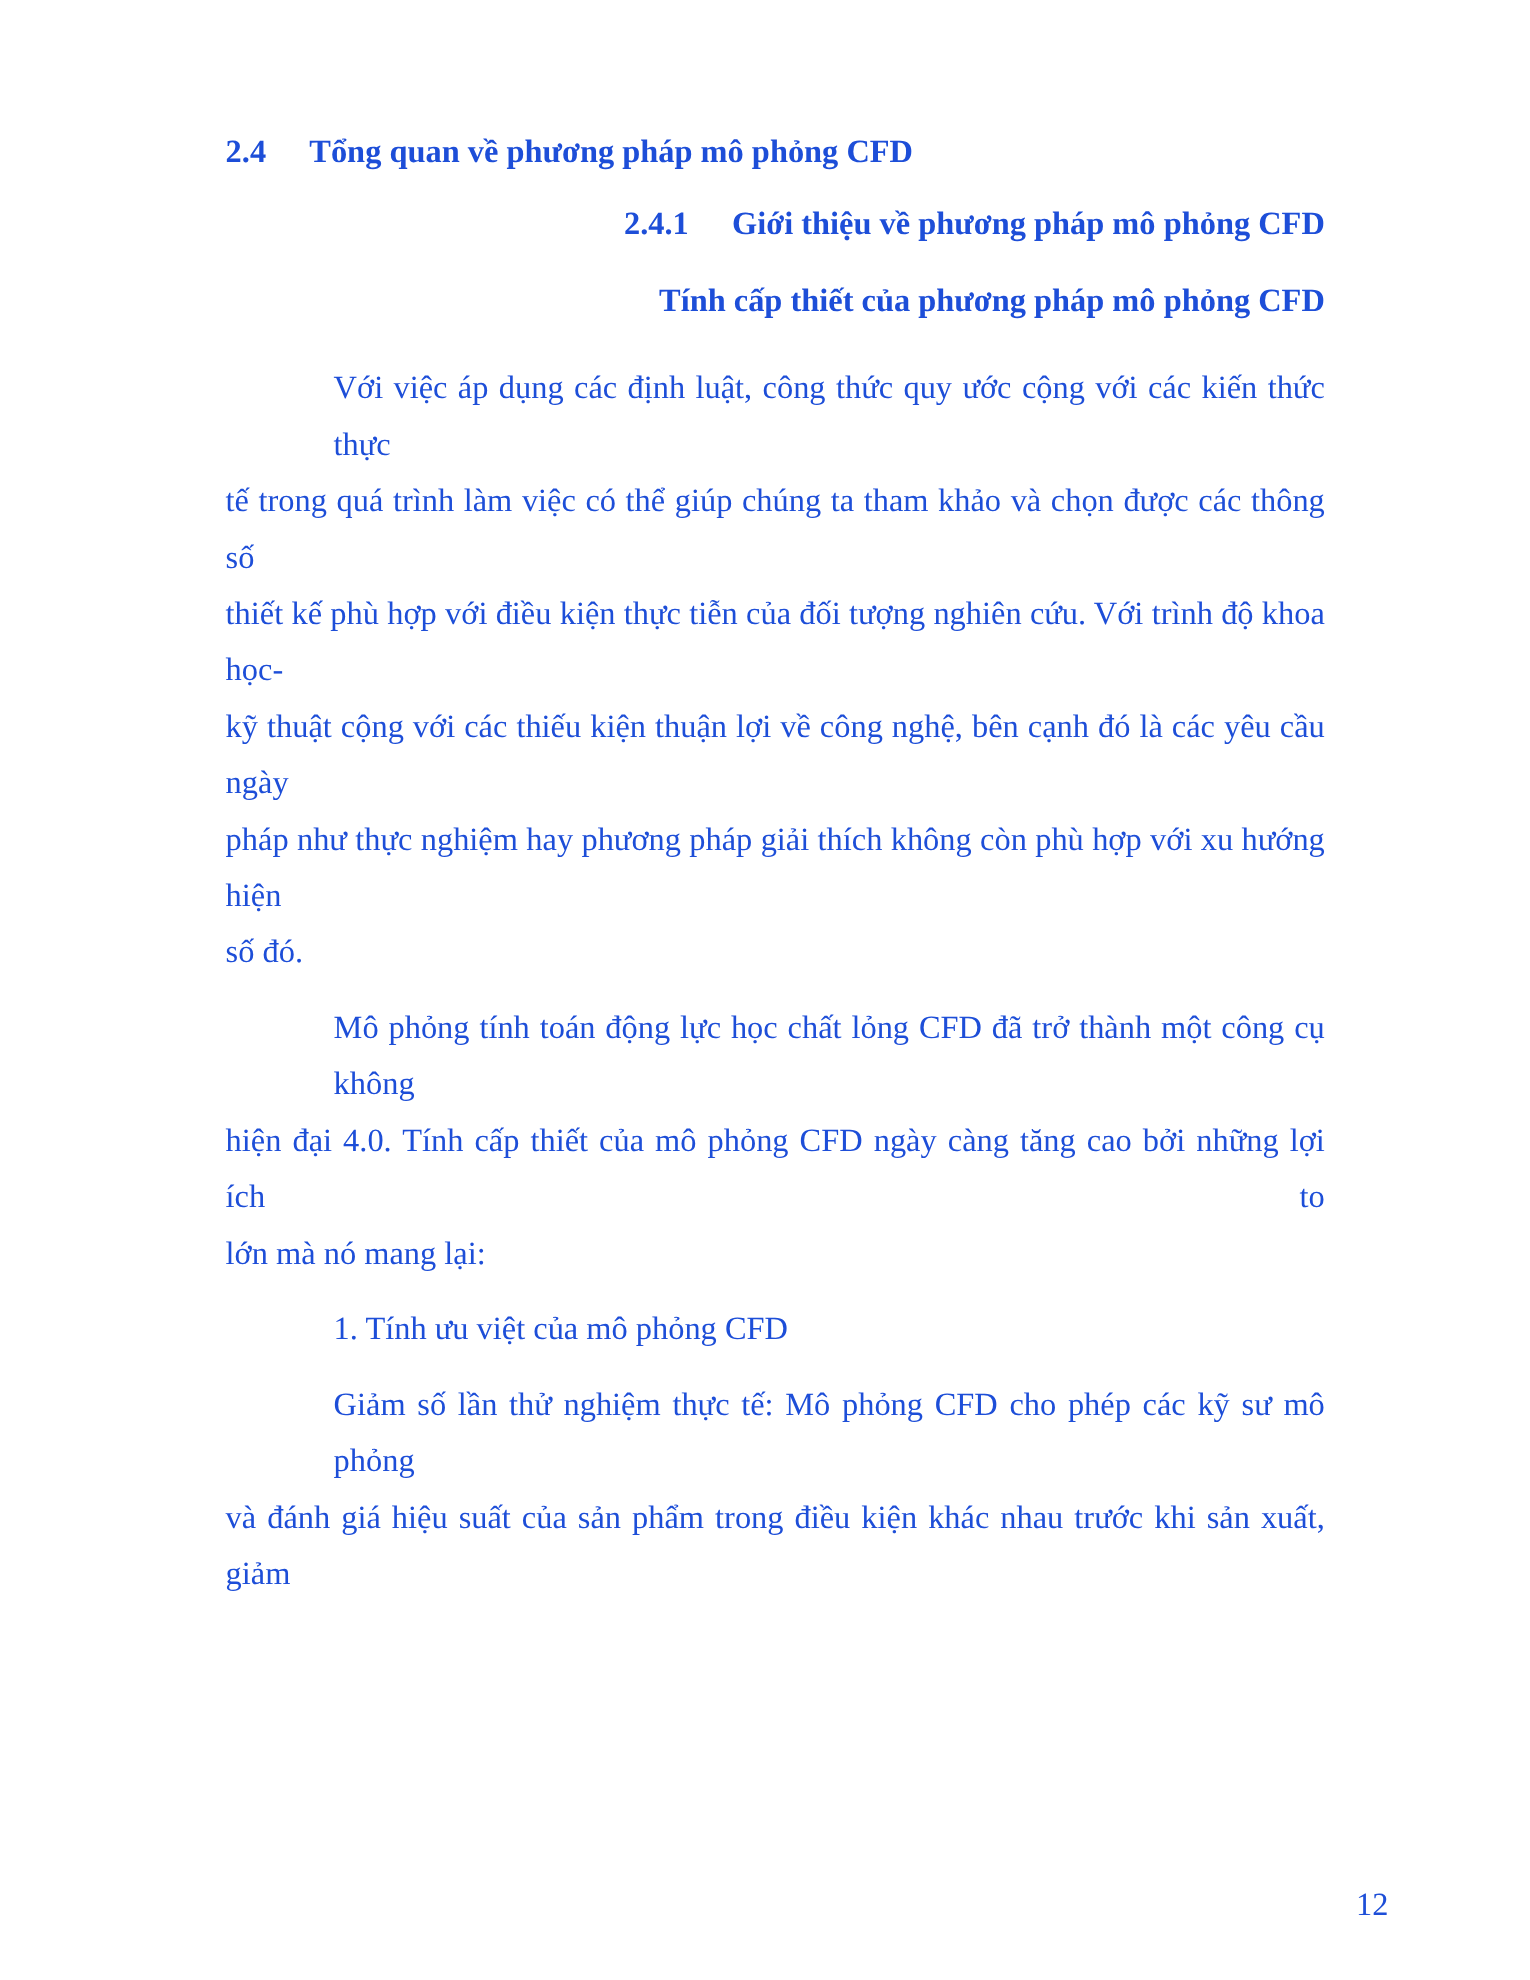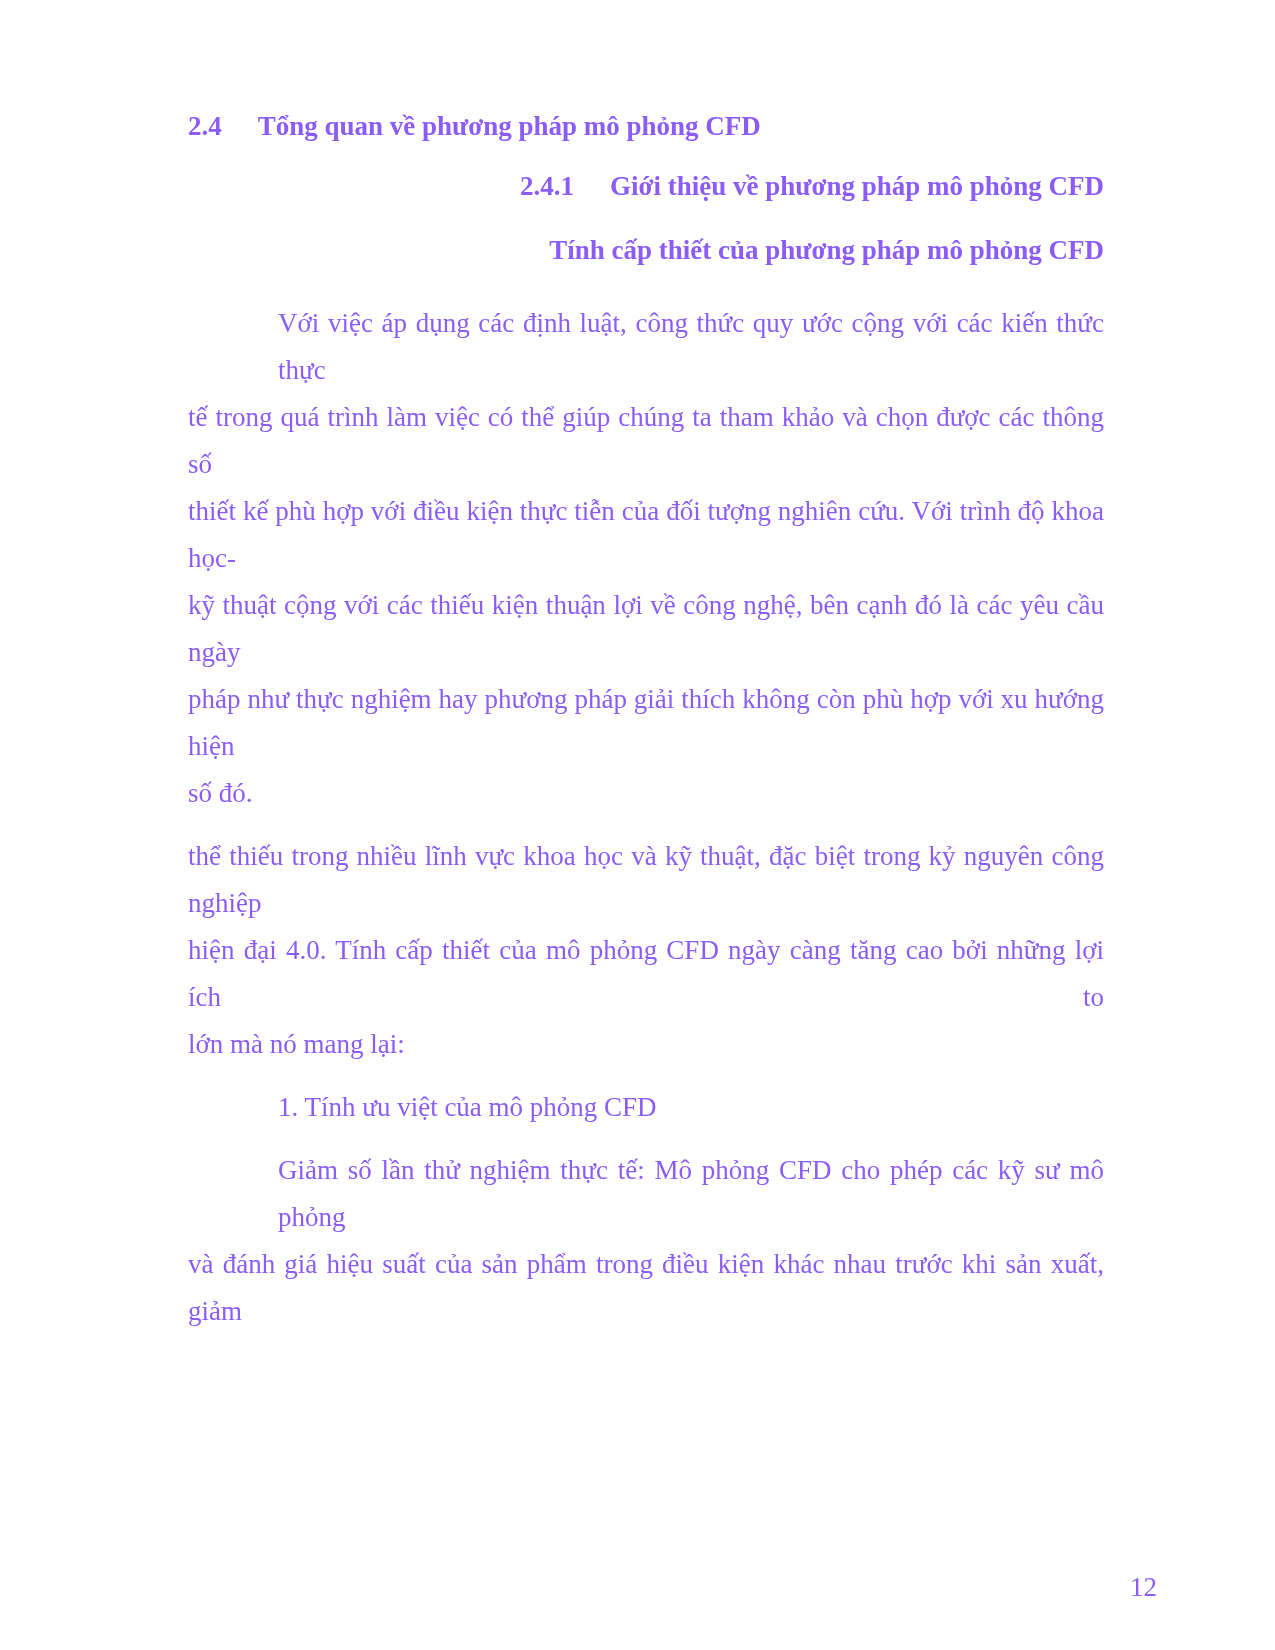--- a/index.html
+++ b/index.html
@@ -6,21 +6,21 @@
     margin: 0;
     padding: 0;
     background: #ffffff;
   }
   .page {
     position: relative;
     width: 1275px;
     height: 1650px;
     background: #ffffff;
     font-family: "Liberation Serif", "DejaVu Serif", serif;
-    color: #8b5cf6;
+    color: #1d4ed8;
     overflow: hidden;
   }
   .content {
     position: absolute;
     left: 188px;
     top: 103px;
     width: 916px;
   }
   .heading {
     font-weight: bold;
@@ -67,21 +67,21 @@
     <div class="para">
         <div class="line first">Với việc áp dụng các định luật, công thức quy ước cộng với các kiến thức thực</div>
         <div class="line">tế trong quá trình làm việc có thể giúp chúng ta tham khảo và chọn được các thông số</div>
         <div class="line">thiết kế phù hợp với điều kiện thực tiễn của đối tượng nghiên cứu. Với trình độ khoa học-</div>
         <div class="line">kỹ thuật cộng với các thiếu kiện thuận lợi về công nghệ, bên cạnh đó là các yêu cầu ngày</div>
         <div class="line">pháp như thực nghiệm hay phương pháp giải thích không còn phù hợp với xu hướng hiện</div>
         <div class="line last">số đó.</div>
       </div>
 
     <div class="para">
-        <div class="line">thể thiếu trong nhiều lĩnh vực khoa học và kỹ thuật, đặc biệt trong kỷ nguyên công nghiệp</div>
+        <div class="line first">Mô phỏng tính toán động lực học chất lỏng CFD đã trở thành một công cụ không</div>
         <div class="line">hiện đại 4.0. Tính cấp thiết của mô phỏng CFD ngày càng tăng cao bởi những lợi ích to</div>
         <div class="line last">lớn mà nó mang lại:</div>
       </div>
 
     <div class="para">
         <div class="line first last">1. Tính ưu việt của mô phỏng CFD</div>
       </div>
 
     <div class="para">
         <div class="line first">Giảm số lần thử nghiệm thực tế: Mô phỏng CFD cho phép các kỹ sư mô phỏng</div>

